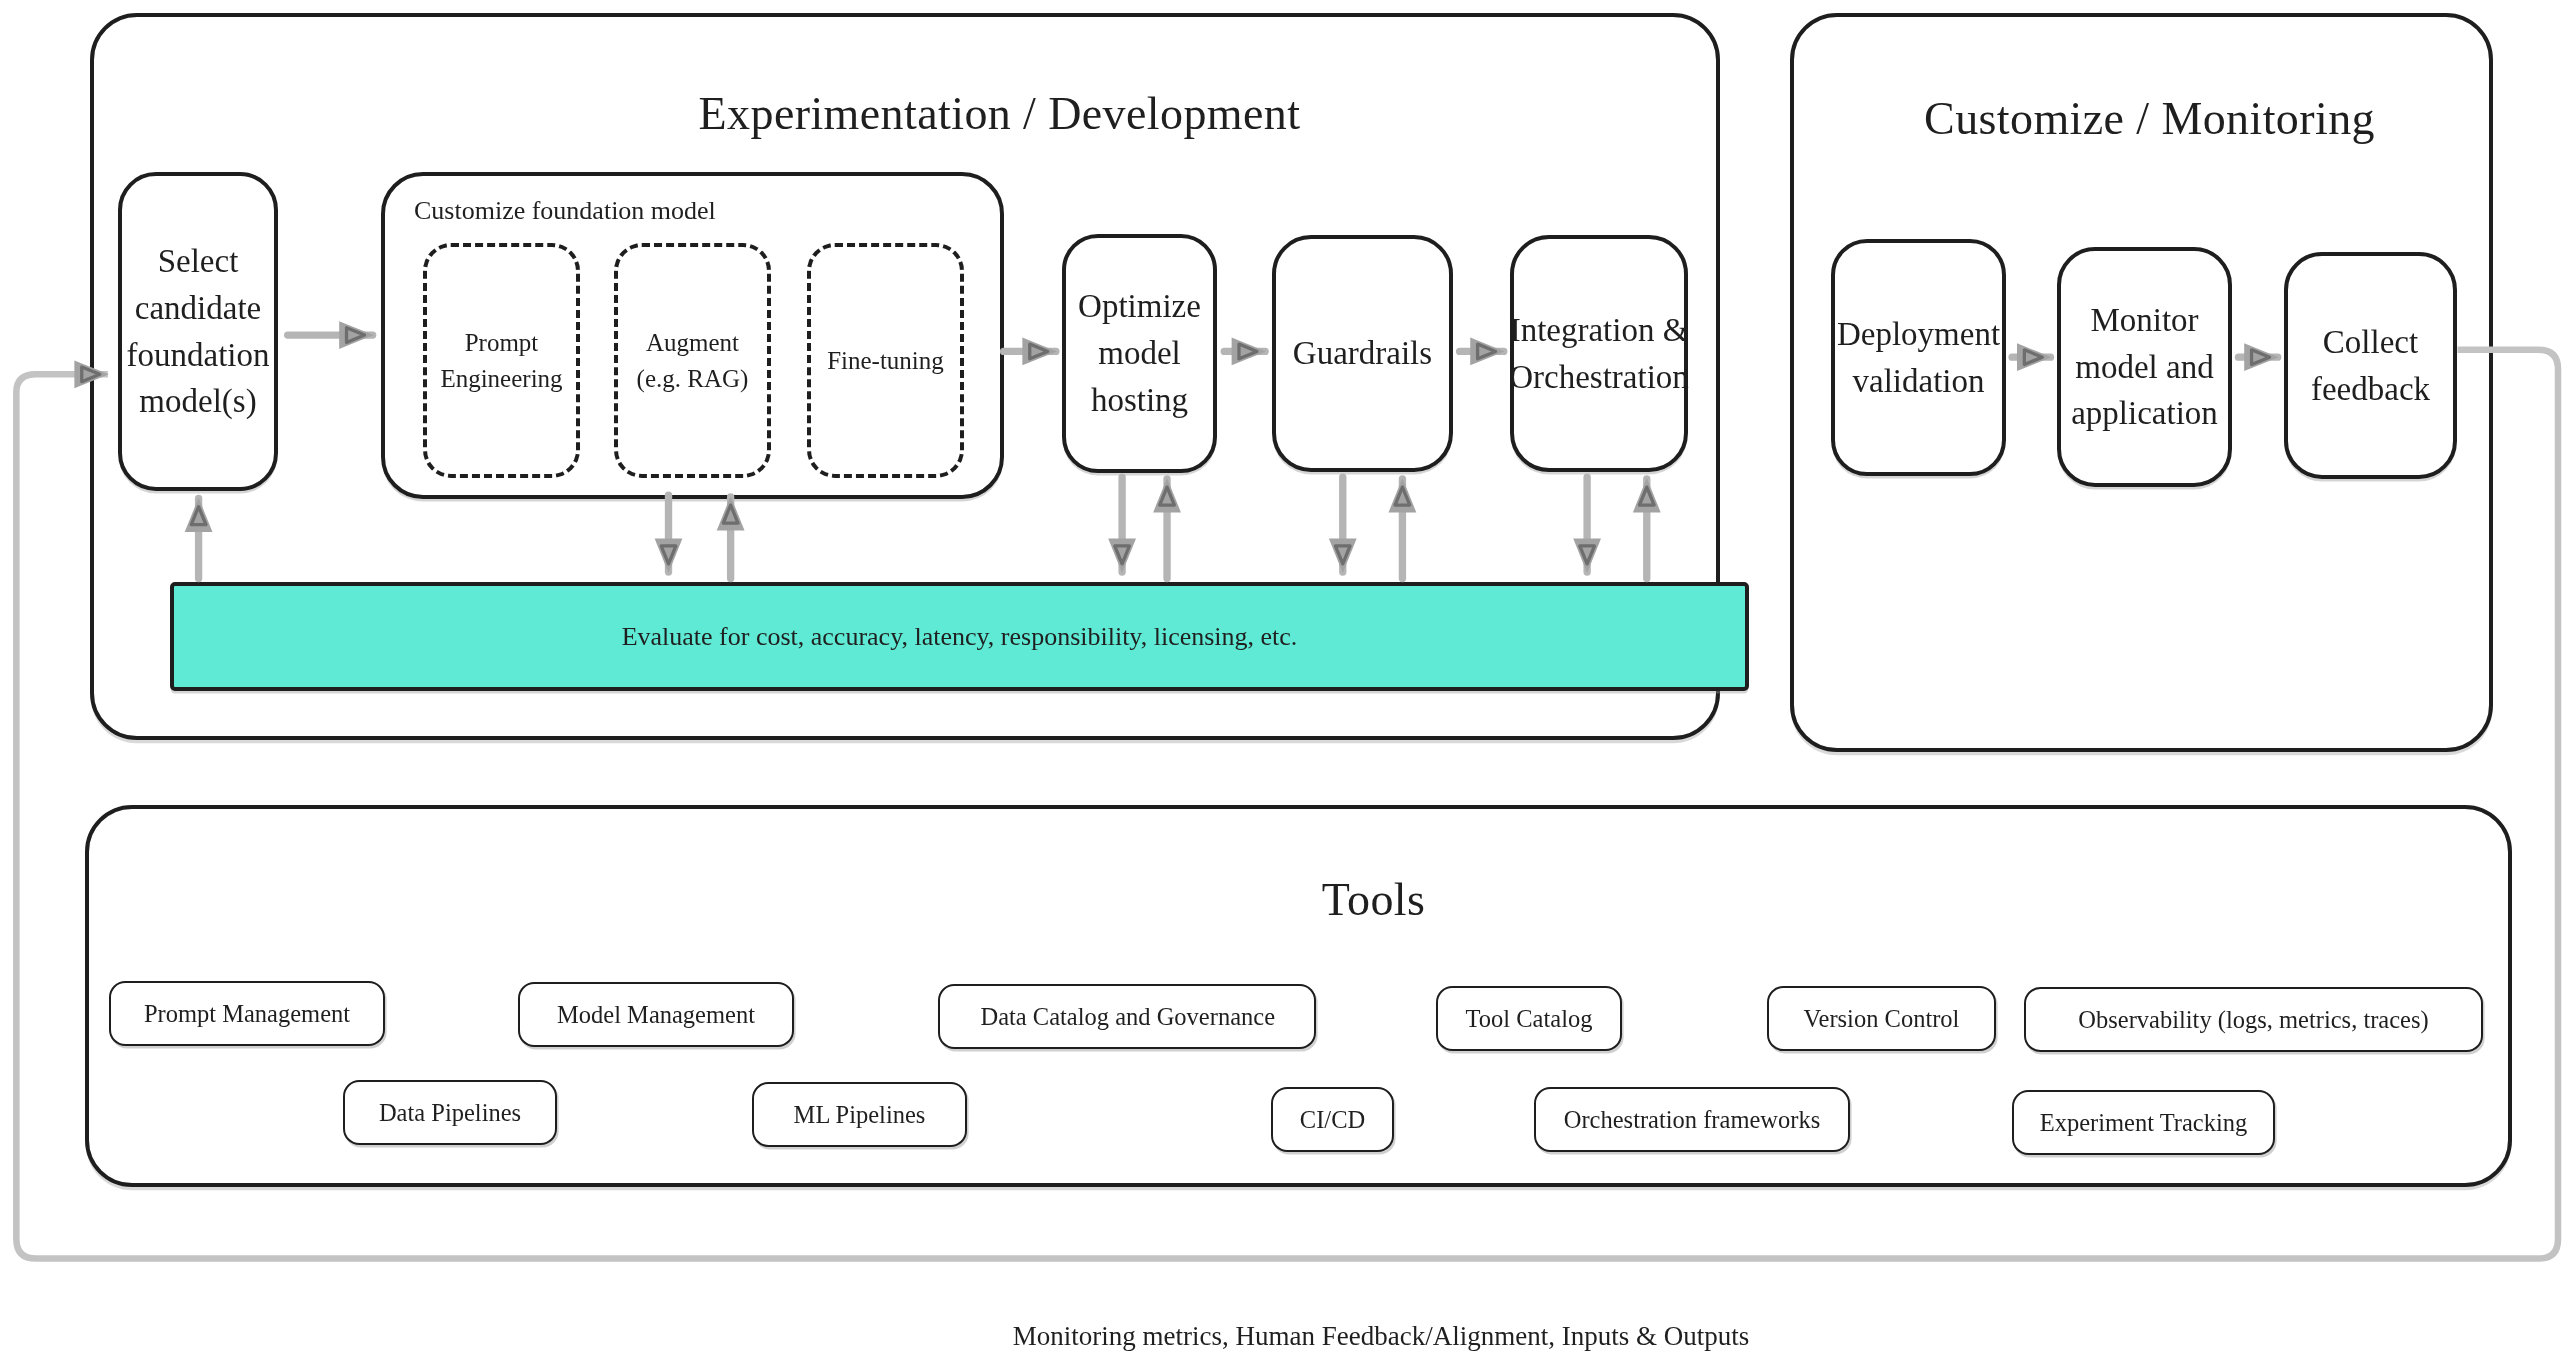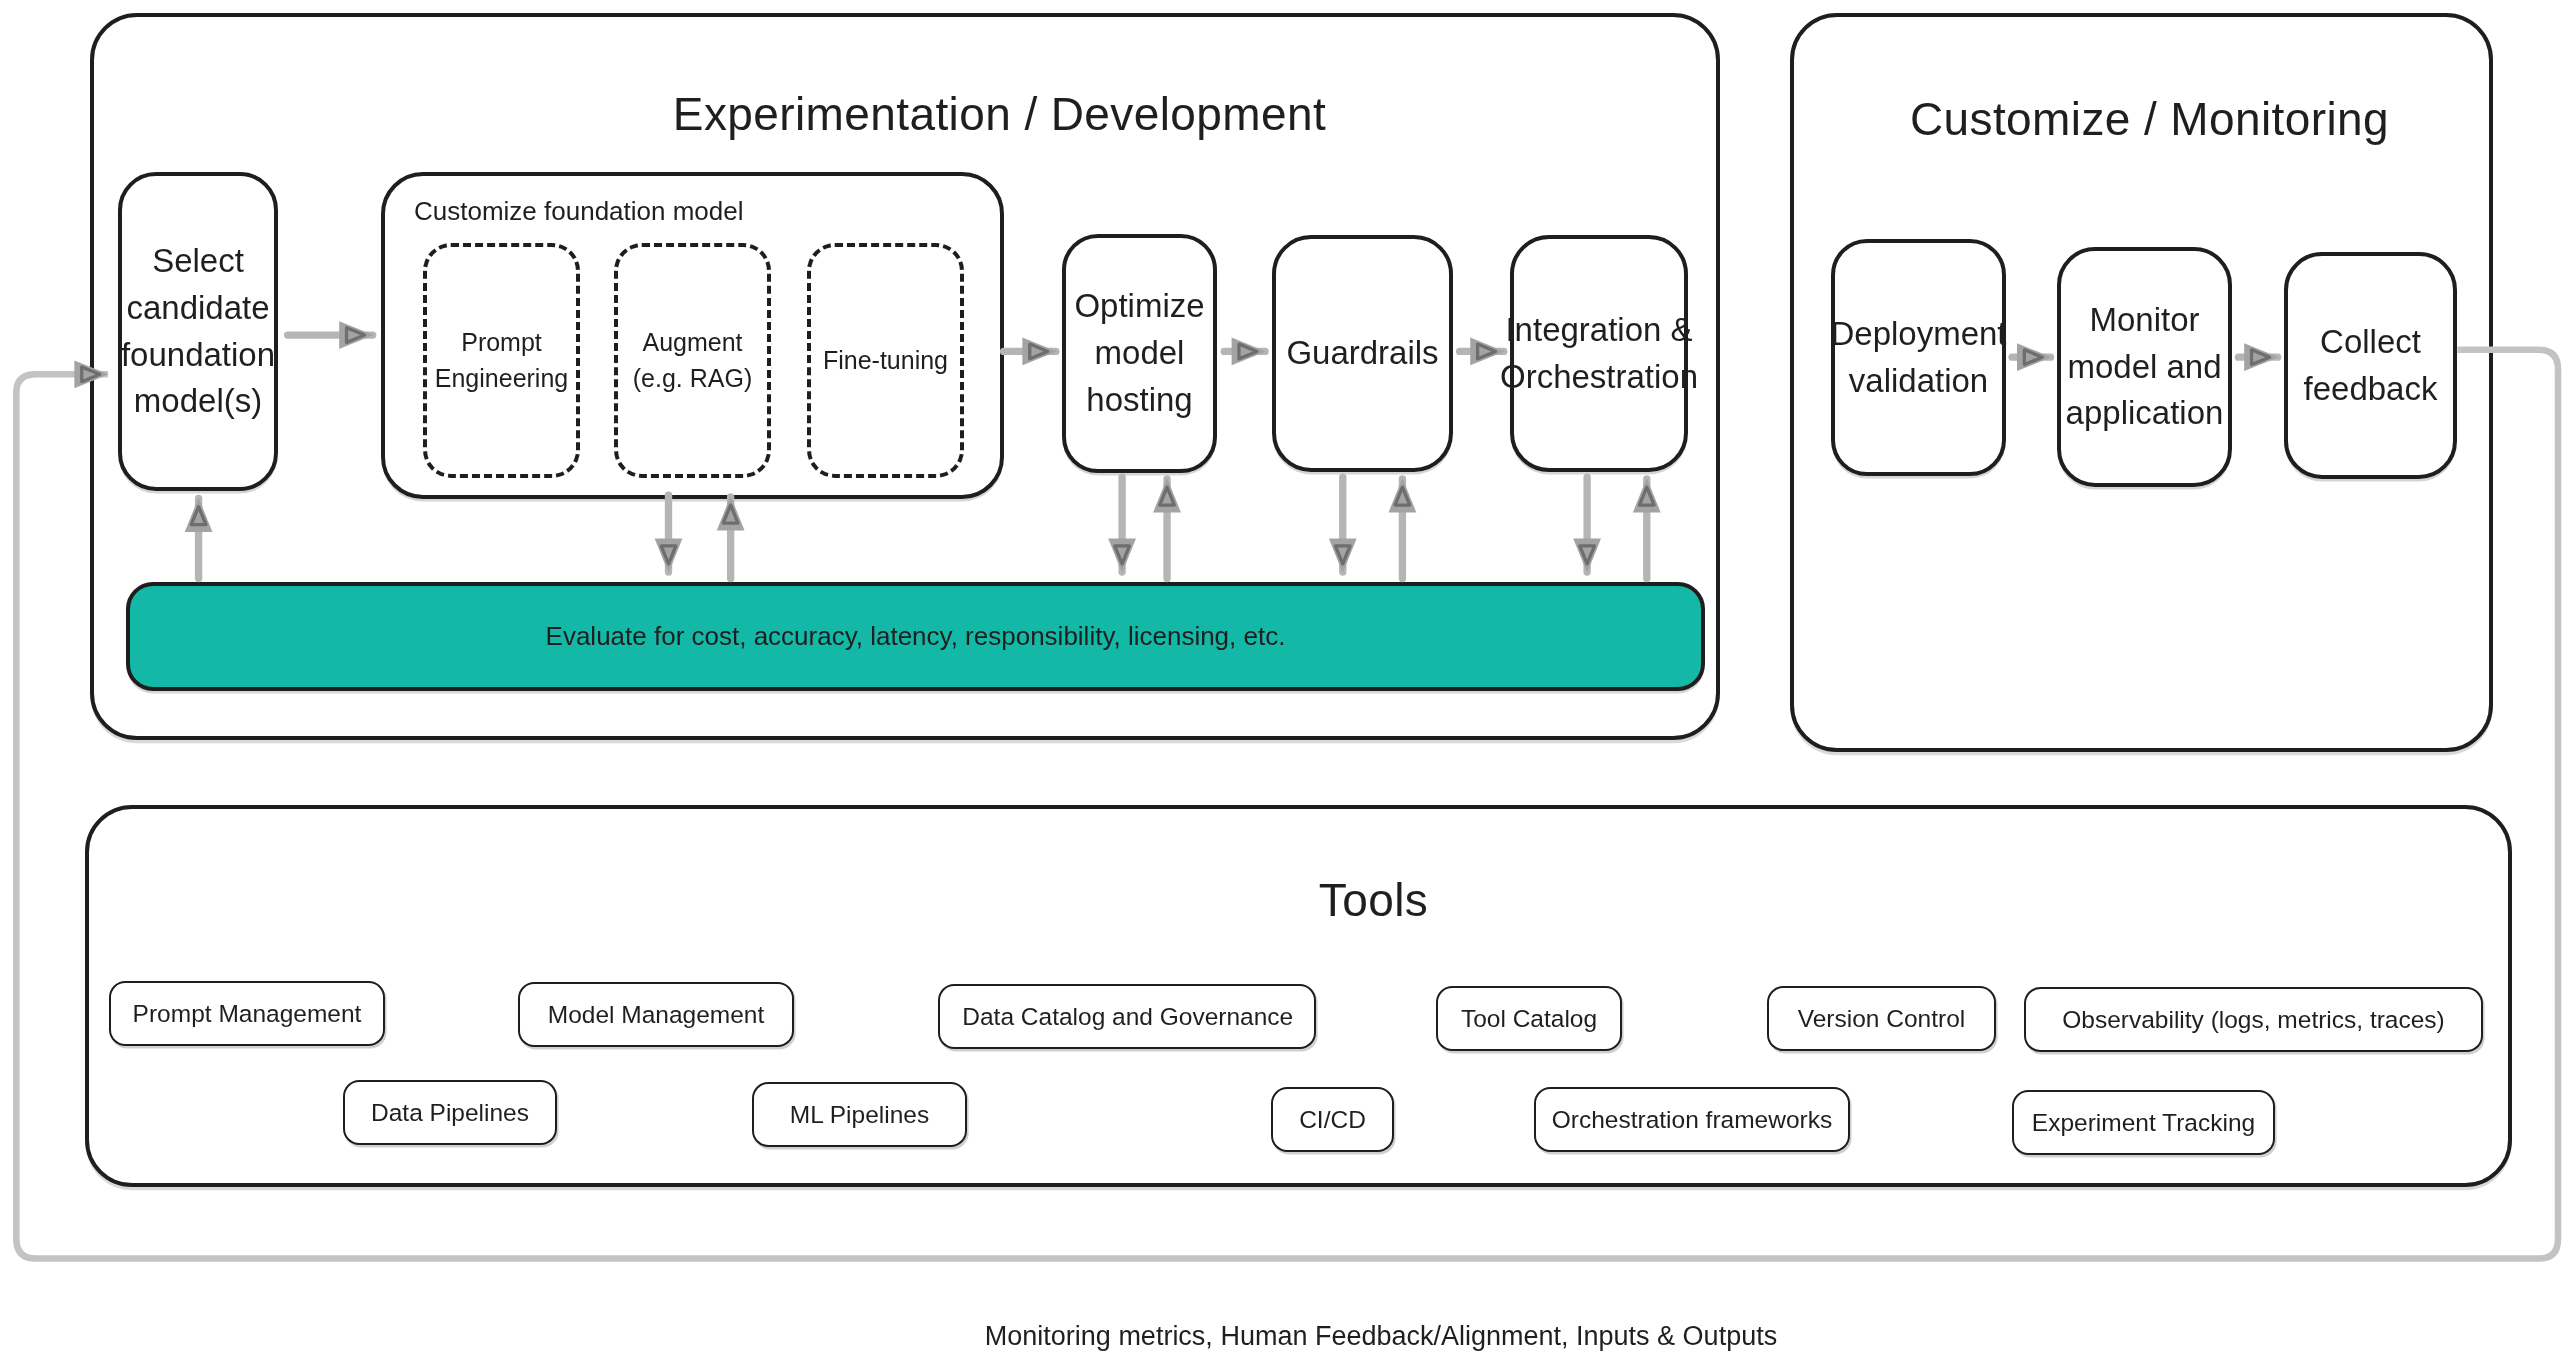--- a/index.html
+++ b/index.html
@@ -3,21 +3,21 @@
 <meta charset="utf-8">
 <style>
   html, body {
     margin: 0; padding: 0;
     width: 2576px; height: 1373px;
     background: #ffffff;
     font-family: "Liberation Sans", "DejaVu Sans", sans-serif;
     color: #1f1f1f;
     overflow: hidden;
   }
-  .canvas { position: absolute; left: 0; top: 0; width: 2576px; height: 1373px; }
+  .canvas { position: absolute; left: 0; top: 0; width: 2576px; height: 1373px; font-family: Liberation Serif, serif; }
 
   
   .group-box {
     position: absolute;
     border: 4.9px solid #1e1e1e;
     border-radius: 47px;
     background: #ffffff;
     box-shadow: 0 4.1px 0 -0.8px rgba(145,145,145,0.35);
     z-index: 1;
   }
@@ -74,29 +74,30 @@
     justify-content: center;
     text-align: center;
     font-size: 25px;
     line-height: 1.42;
     padding: 0 6.5px;
     box-sizing: border-box;
   }
   .eval-bar {
     position: absolute;
     border: 4.1px solid #1e1e1e;
-    border-radius: 27px;
-    background: #14b8a6;
+    border-radius: 5px;
+    background: #5eead4;
     display: flex;
     align-items: center;
     justify-content: center;
     font-size: 26px;
     box-shadow: 0 3.3px 0 -0.8px rgba(150,150,150,0.4);
     z-index: 2;
     color: #1f1f1f;
+    margin-left: 44px;
   }
 
   
   .chip {
     position: absolute;
     height: 65px;
     border: 2.9px solid #1e1e1e;
     border-radius: 16.3px;
     background: #ffffff;
     display: flex;

